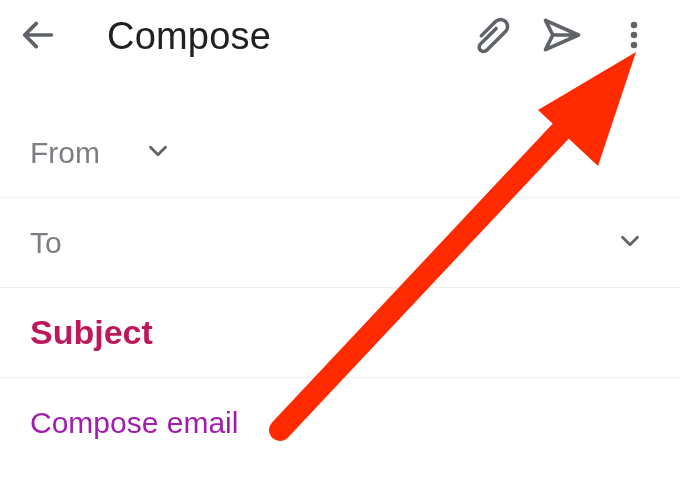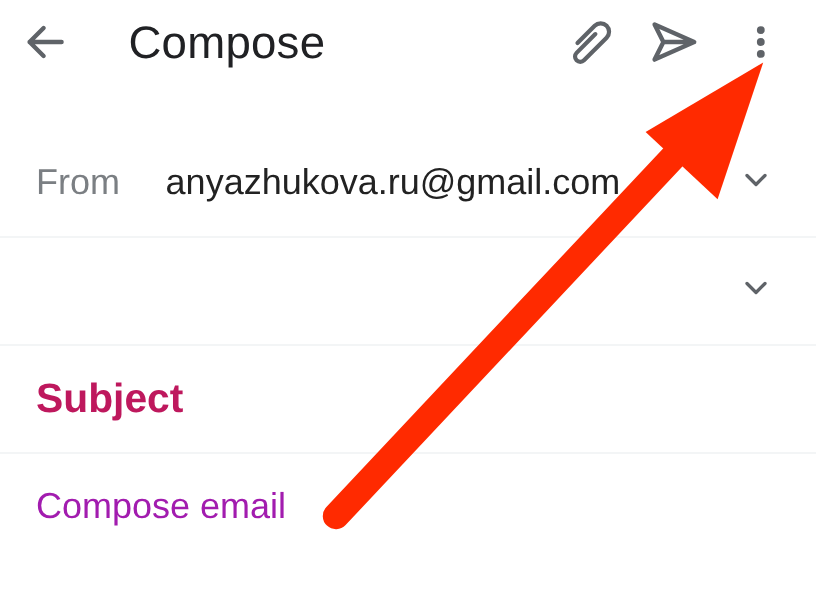--- a/index.html
+++ b/index.html
@@ -53,31 +53,31 @@
           <circle cx="12" cy="5" r="2.3" fill="#5f6368"></circle>
           <circle cx="12" cy="12" r="2.3" fill="#5f6368"></circle>
           <circle cx="12" cy="19" r="2.3" fill="#5f6368"></circle>
         </svg>
     </span>
   </button>
 </div>
 
 <div class="row first-row">
   <div class="label">From</div>
-  <div class="value">anyazhukova.ru@gmail.com</div>
   <div class="chev">
     <span>
       <svg width="30" height="30" viewBox="0 0 24 24">
           <path fill="none" stroke="#5f6368" stroke-width="2.2" stroke-linecap="round" stroke-linejoin="round" d="M6 9l6 6 6-6"></path>
         </svg>
     </span>
   </div>
 </div>
 
 <div class="row">
+  <div class="label">To</div>
   <div class="to-spacer"></div>
   <div class="chev">
     <span>
       <svg width="30" height="30" viewBox="0 0 24 24">
           <path fill="none" stroke="#5f6368" stroke-width="2.2" stroke-linecap="round" stroke-linejoin="round" d="M6 9l6 6 6-6"></path>
         </svg>
     </span>
   </div>
 </div>
 

